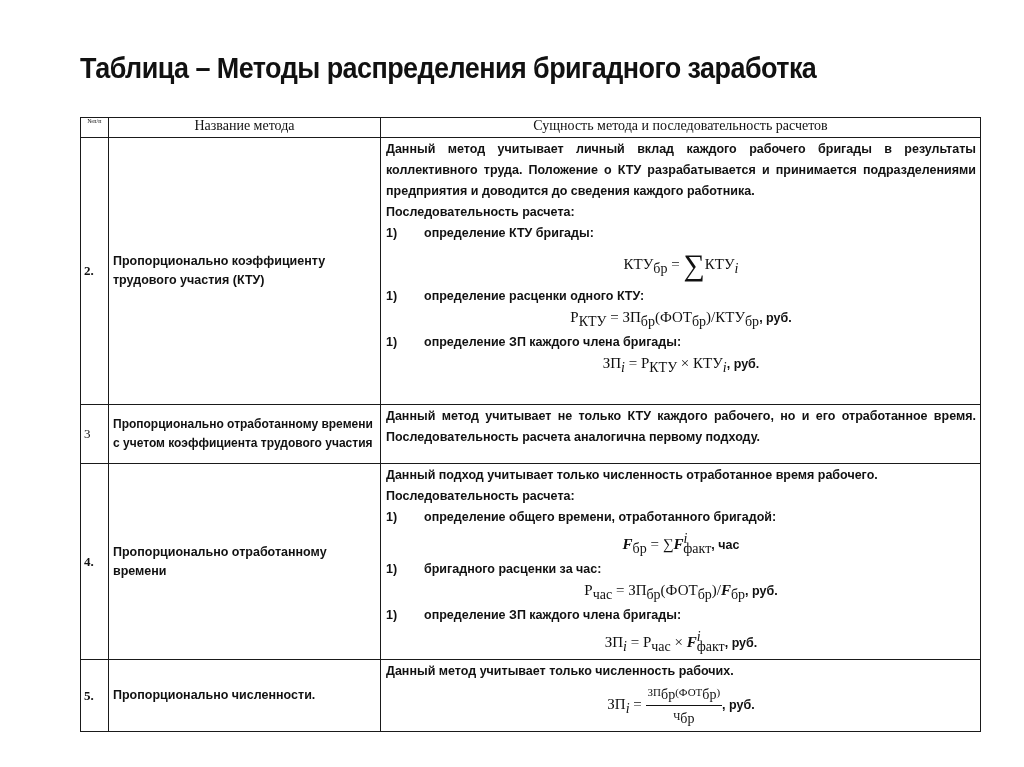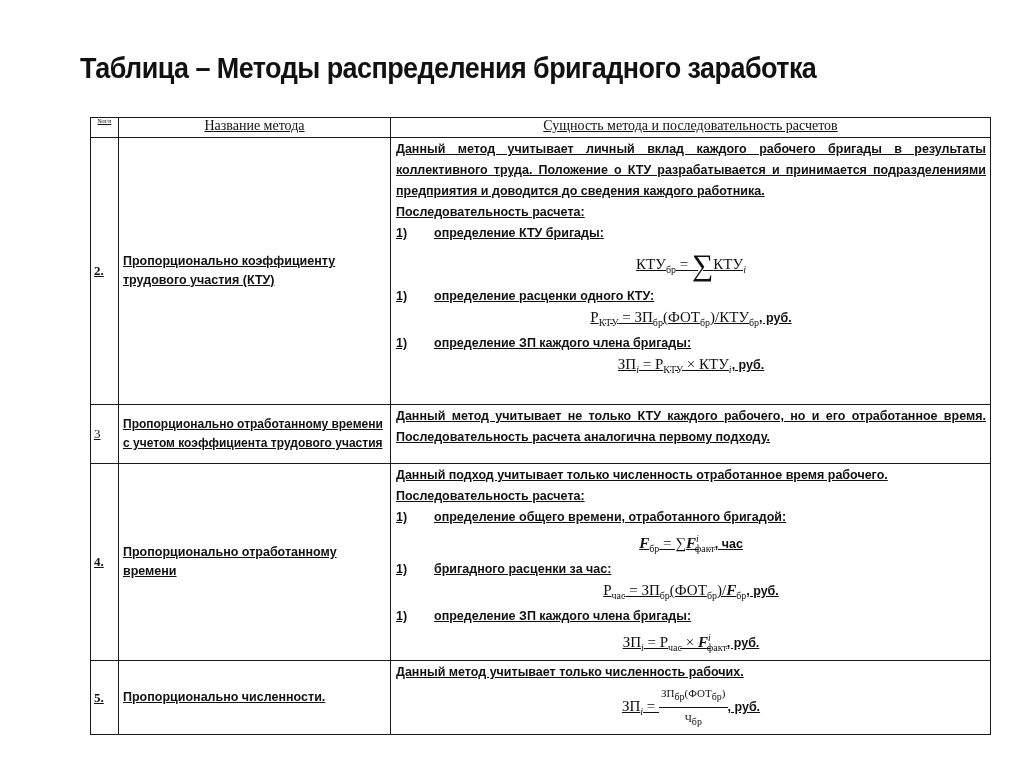--- a/index.html
+++ b/index.html
@@ -3,38 +3,38 @@
 <meta charset="utf-8">
 <style>
   html, body { margin:0; padding:0; background:#ffffff; }
   body { width:1024px; height:767px; position:relative; overflow:hidden; color:#111; }
   .title {
     position:absolute; left:80px; top:52px; width:880px;
     font-family:"Liberation Sans", sans-serif; font-weight:bold; font-size:29px;
     letter-spacing:-0.6px; color:#111; transform:scaleX(0.93); transform-origin:left;
   }
   table.methods {
-    position:absolute; left:90px; top:117px; width:900px;
-    border-collapse:collapse; table-layout:fixed;text-decoration:underline;
+    position:absolute; left:80px; top:117px; width:900px;
+    border-collapse:collapse; table-layout:fixed;
   }
   table.methods td, table.methods th { border:1.5px solid #1a1a1a; vertical-align:top; padding:0; }
   .c-num { width:28px; }
   .c-name { width:272px; }
   .c-desc { width:600px; }
   th { font-family:"Liberation Serif", serif; font-weight:normal; font-size:14px; height:19px; text-align:center; }
   th.num { font-size:6px; vertical-align:middle; }
   .num-cell { font-family:"Liberation Serif", serif; font-weight:bold; font-size:13px; vertical-align:middle !important; padding-left:3px !important; }
   .name-cell { font-family:"Liberation Sans", sans-serif; font-weight:bold; font-size:12.5px; line-height:19px; padding:2px 4px !important; vertical-align:middle !important; }
   .desc-cell { font-family:"Liberation Sans", sans-serif; font-weight:bold; font-size:12.5px; line-height:21px; padding:1px 4px 2px 5px !important; }
   .just { text-align:justify; text-align-last:left; }
   .step { display:flex; }
   .step .n { width:38px; flex:none; }
   .formula { text-align:center; font-family:"Liberation Serif", serif; font-weight:normal; font-size:15px; }
   .formula .unit { font-family:"Liberation Sans", sans-serif; font-weight:bold; font-size:12.5px; }
-  .formula sub, .formula sup { font-size:10px; }
+  .formula sub, .formula sup { font-size:14px; }
   .bigsum { font-size:30px; vertical-align:-6px; }
   .f-bold { font-weight:bold; font-style:italic; }
   .frac { display:inline-block; vertical-align:middle; text-align:center; font-size:11px; }
   .frac .top { border-bottom:1px solid #111; padding:0 2px; }
   .frac .bot { padding:0 2px; }
 </style>
 </head>
 <body>
 
 <div class="title">Таблица  – Методы распределения бригадного заработка</div>

